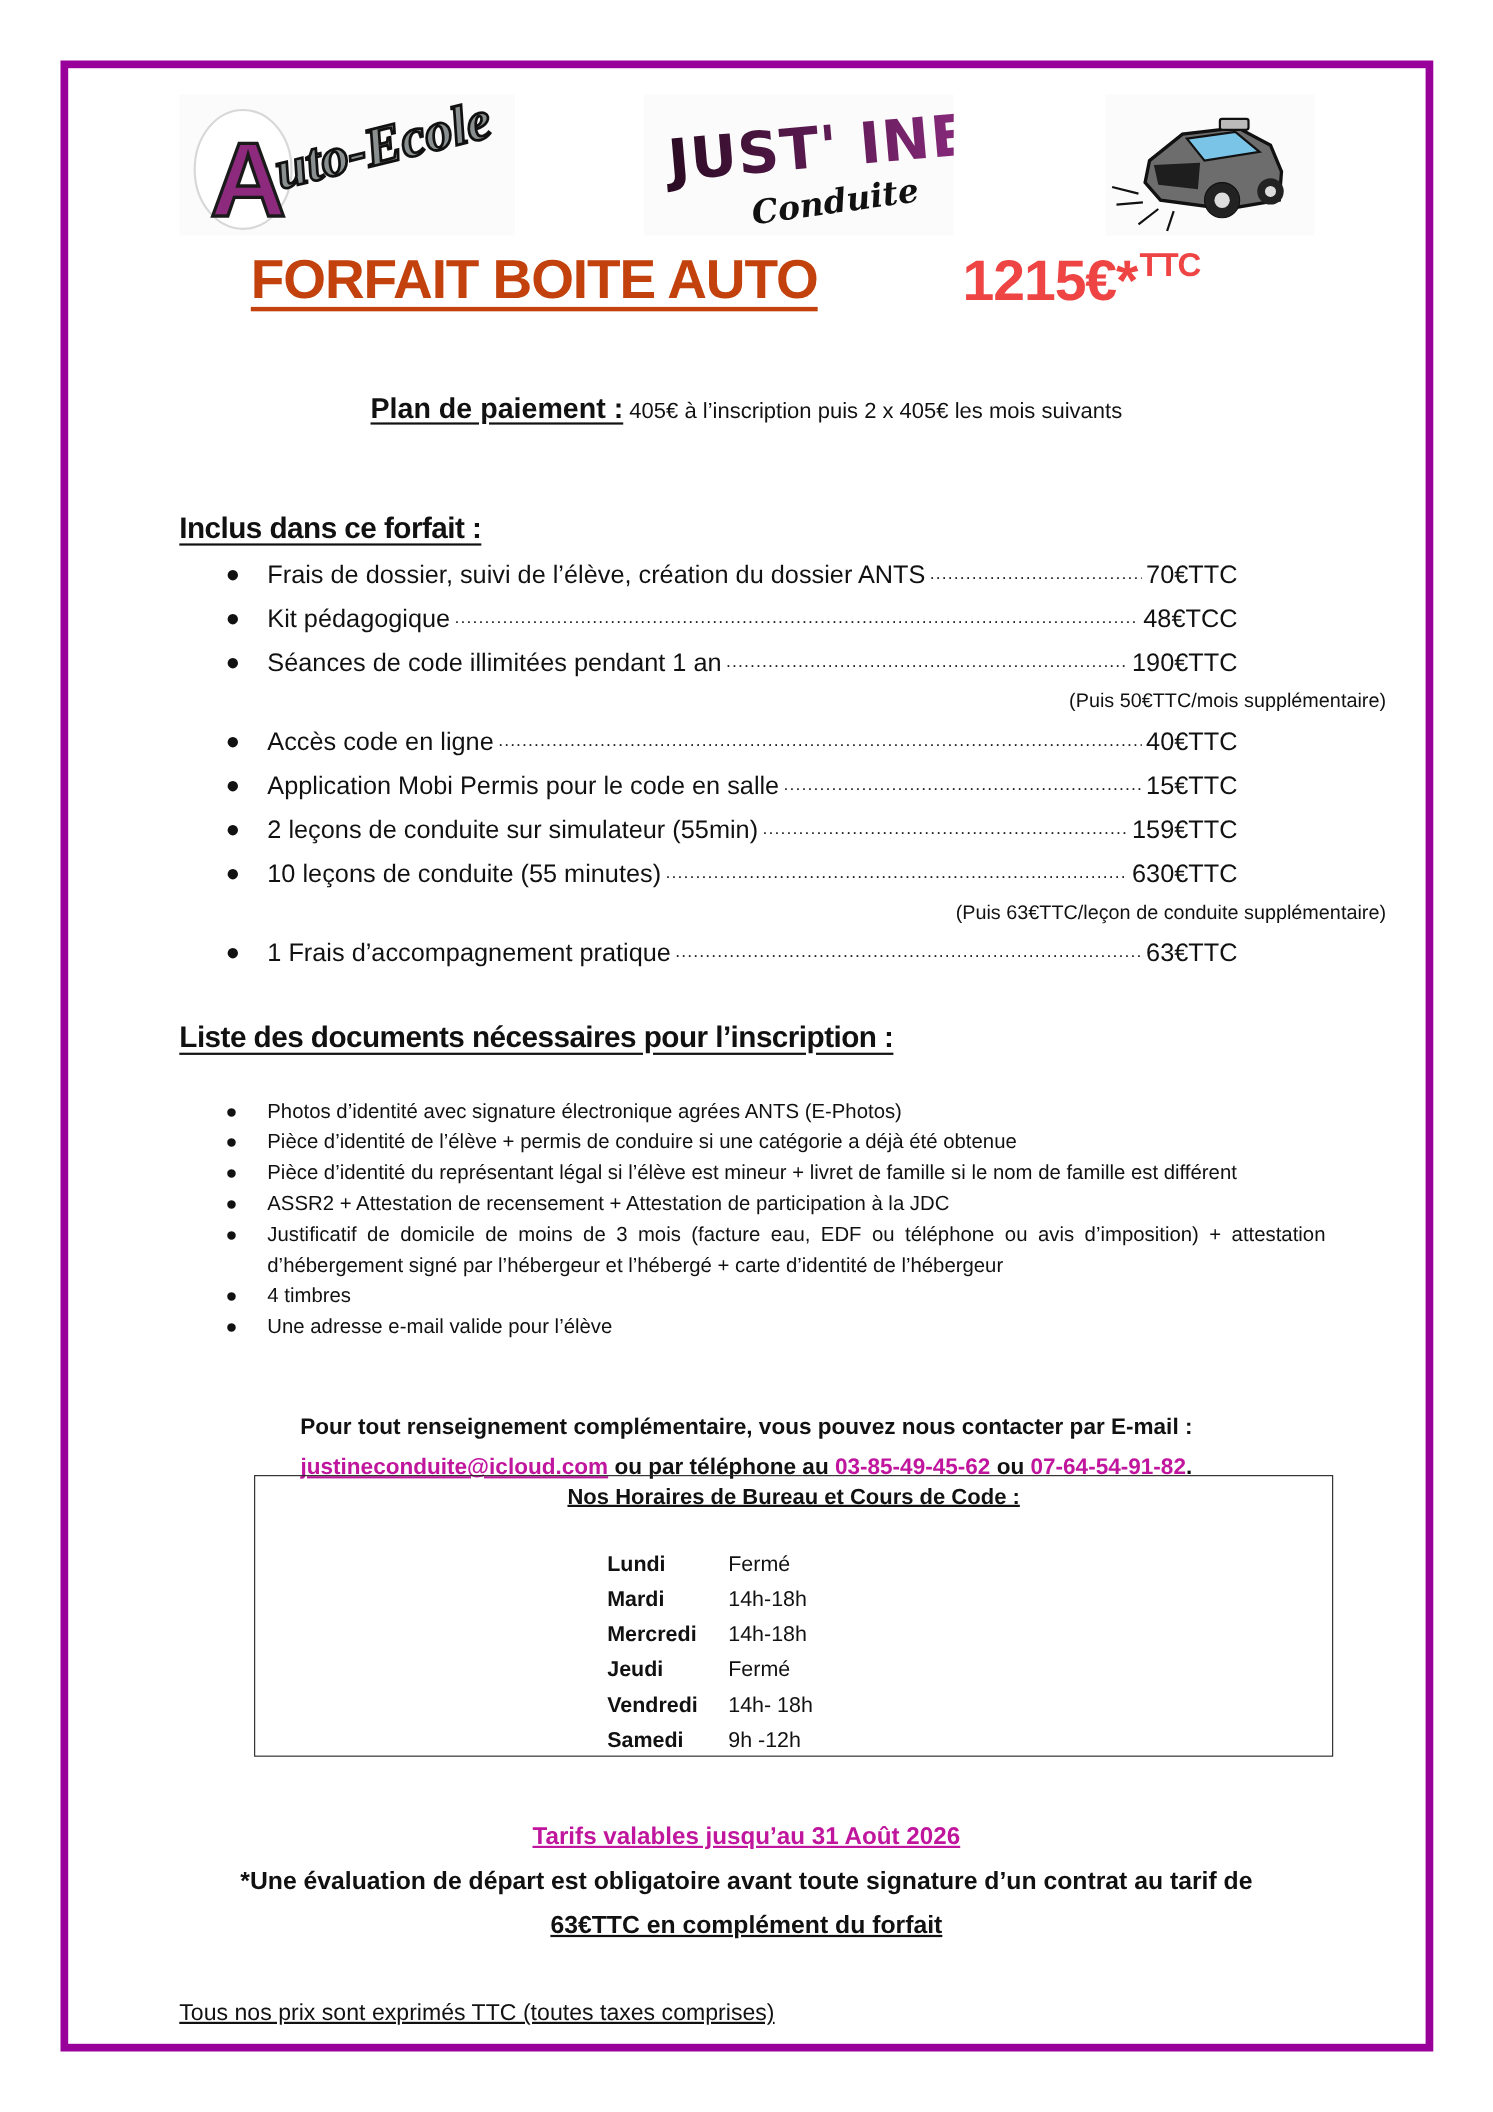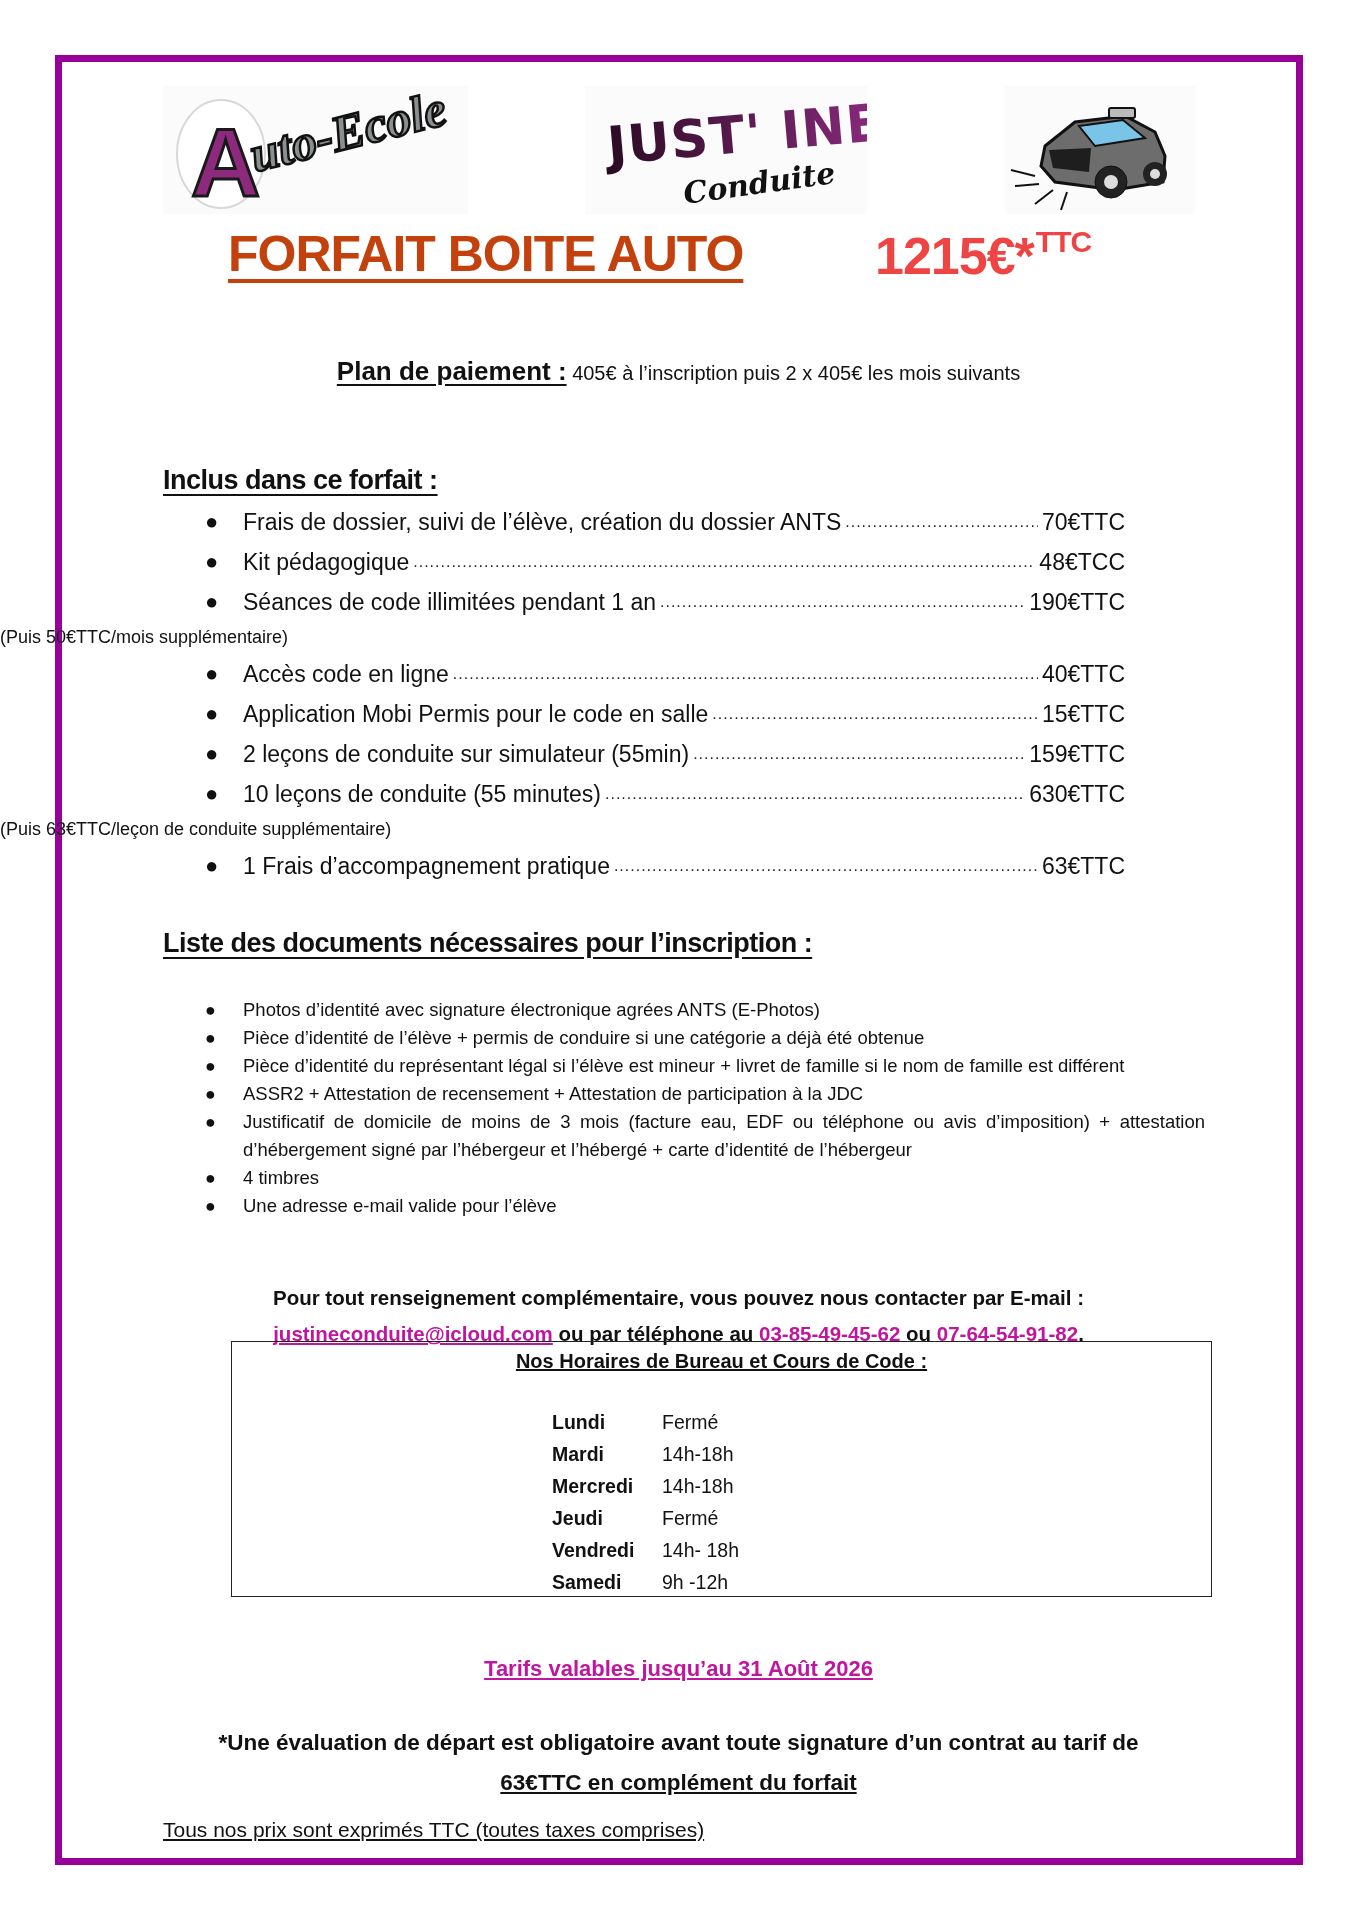--- a/index.html
+++ b/index.html
@@ -26,39 +26,39 @@
 
   .h2 { font-size: 27px; font-weight: bold; text-decoration: underline; text-underline-offset: 5px; letter-spacing: -0.5px; }
 
   .inc-list { position: absolute; left: 205px; width: 920px; margin: 0; padding: 0; list-style: none; }
   .inc-row { position: absolute; left: 0; width: 920px; height: 34px; display: flex; align-items: center; font-size: 23px; }
   .bullet { width: 38px; flex: none; font-size: 22px; }
   .inc-label { white-space: nowrap; }
   .leader { flex: 1; overflow: hidden; white-space: nowrap; color: #222; margin: 0 4px; letter-spacing: 1px; font-size: 16px; }
   .leader::before { content: "........................................................................................................................................................................................................................................"; }
   .inc-price { white-space: nowrap; }
-  .note { position: absolute; left: 0; width: 1260px; text-align: left; font-size: 18px; }
+  .note { position: absolute; left: 0; width: 1260px; text-align: right; font-size: 18px; }
 
   .doc-list { position: absolute; left: 205px; width: 1000px; margin: 0; padding: 0; list-style: none; font-size: 18.5px; line-height: 28px; }
   .doc-list li { display: flex; }
   .doc-list .bullet { width: 38px; font-size: 18px; }
   .doc-list .txt { flex: 1; text-align: justify; }
 
   .contact { left: 0; width: 1357px; text-align: center; font-size: 20.5px; font-weight: bold; line-height: 36px; }
   .mail { color: #c0169e; text-decoration: underline; }
   .phone { color: #c0169e; }
 
   .hours { left: 231px; top: 1341px; width: 979px; height: 254px; border: 1.5px solid #222; }
   .hours-title { position: absolute; top: 8px; left: 0; width: 100%; text-align: center; font-size: 20px; font-weight: bold; text-decoration: underline; }
   .hours-table { position: absolute; left: 320px; top: 64px; border-collapse: collapse; font-size: 19.5px; }
   .hours-table td { height: 32px; padding: 0; }
   .hours-table td.day { font-weight: bold; width: 110px; }
 
   .valid { left: 0; width: 1357px; top: 1656px; text-align: center; font-size: 22px; font-weight: bold; color: #c0169e; text-decoration: underline; }
-  .eval { left: 0; width: 1357px; top: 1690px; text-align: center; font-size: 22.5px; font-weight: bold; line-height: 40px; margin-top: 33px; }
+  .eval { left: 0; width: 1357px; top: 1690px; text-align: center; font-size: 22.5px; font-weight: bold; line-height: 40px; }
   .eval .u { text-decoration: underline; }
   .footer { left: 163px; top: 1818px; font-size: 21px; text-decoration: underline; }
 </style>
 </head>
 <body>
 
 <div class="frame"></div>
 
 <div class="logo-box logo-left">
   <svg width="305" height="128" viewBox="0 0 305 128">

